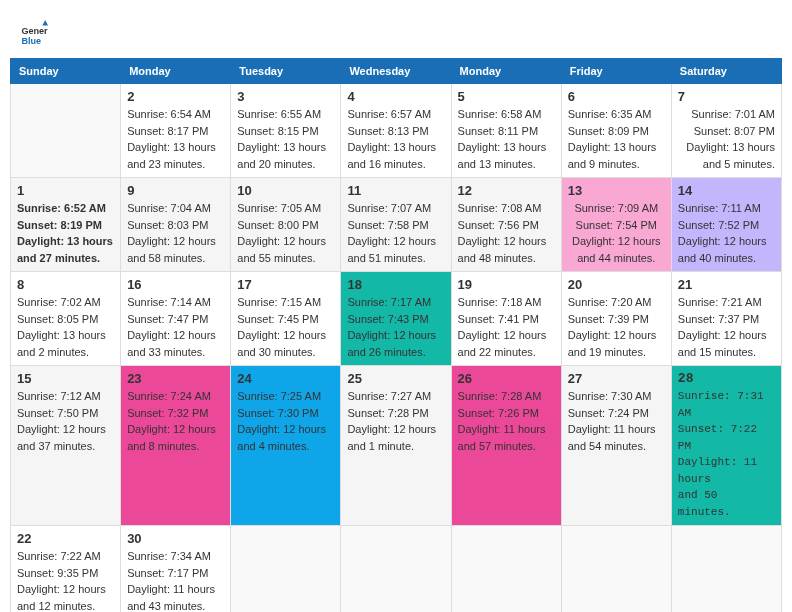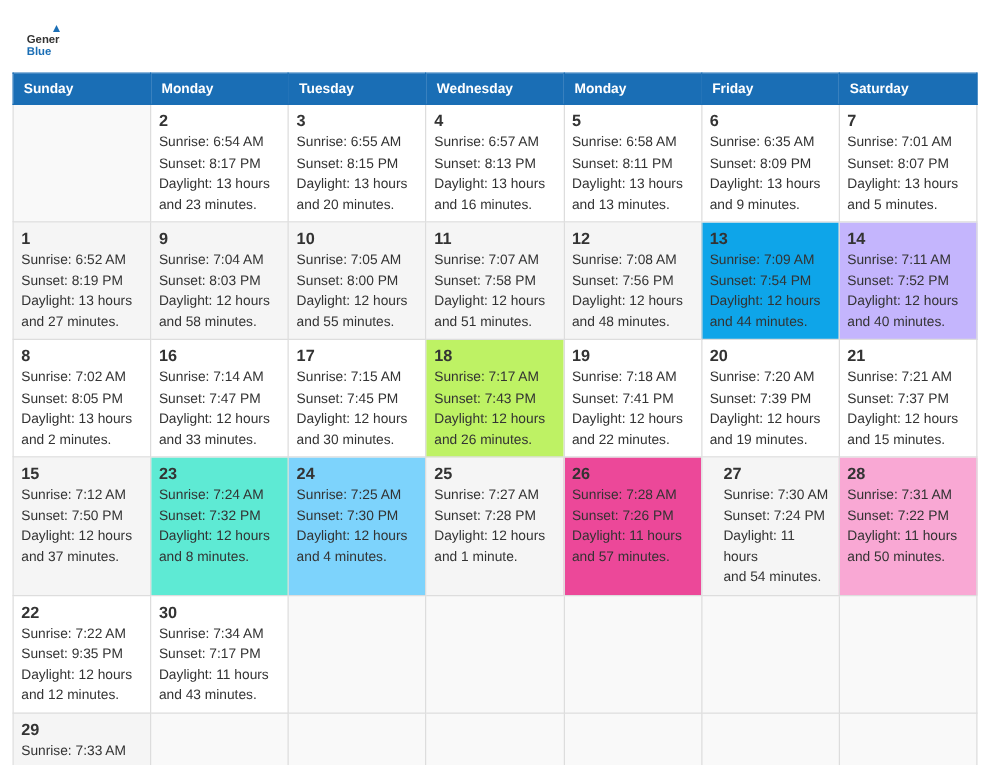--- a/index.html
+++ b/index.html
@@ -146,30 +146,30 @@
         </td>
         <td style="background-color: rgb(255, 255, 255);">
           <span class="day-num">6</span>
           <div class="day-info" style="white-space: pre-line;">Sunrise: 6:35 AM
 Sunset: 8:09 PM
 Daylight: 13 hours
 and 9 minutes.</div>
         </td>
         <td style="background-color: rgb(255, 255, 255);">
           <span class="day-num">7</span>
-          <div class="day-info" style="white-space: pre-line;">Sunrise: 7:01 AM
+          <div class="day-info" style="white-space: pre-line; text-align: right;">Sunrise: 7:01 AM
 Sunset: 8:07 PM
 Daylight: 13 hours
 and 5 minutes.</div>
         </td>
       </tr>
       <tr>
         <td style="background-color: rgb(245, 245, 245);">
           <span class="day-num">1</span>
-          <div class="day-info" style="white-space: pre-line;">Sunrise: 6:52 AM
+          <div class="day-info" style="white-space: pre-line; font-weight: bold;">Sunrise: 6:52 AM
 Sunset: 8:19 PM
 Daylight: 13 hours
 and 27 minutes.</div>
         </td>
         <td style="background-color: rgb(245, 245, 245);">
           <span class="day-num">9</span>
           <div class="day-info" style="white-space: pre-line;">Sunrise: 7:04 AM
 Sunset: 8:03 PM
 Daylight: 12 hours
 and 58 minutes.</div>
@@ -188,23 +188,23 @@
 Daylight: 12 hours
 and 51 minutes.</div>
         </td>
         <td style="background-color: rgb(245, 245, 245);">
           <span class="day-num">12</span>
           <div class="day-info" style="white-space: pre-line;">Sunrise: 7:08 AM
 Sunset: 7:56 PM
 Daylight: 12 hours
 and 48 minutes.</div>
         </td>
-        <td style="background-color: #0ea5e9;">
+        <td style="background-color: #f9a8d4;">
           <span class="day-num">13</span>
-          <div class="day-info" style="white-space: pre-line;">Sunrise: 7:09 AM
+          <div class="day-info" style="white-space: pre-line; text-align: center;">Sunrise: 7:09 AM
 Sunset: 7:54 PM
 Daylight: 12 hours
 and 44 minutes.</div>
         </td>
         <td style="background-color: #c4b5fd;">
           <span class="day-num">14</span>
           <div class="day-info" style="white-space: pre-line;">Sunrise: 7:11 AM
 Sunset: 7:52 PM
 Daylight: 12 hours
 and 40 minutes.</div>
@@ -225,21 +225,21 @@
 Daylight: 12 hours
 and 33 minutes.</div>
         </td>
         <td style="background-color: rgb(255, 255, 255);">
           <span class="day-num">17</span>
           <div class="day-info" style="white-space: pre-line;">Sunrise: 7:15 AM
 Sunset: 7:45 PM
 Daylight: 12 hours
 and 30 minutes.</div>
         </td>
-        <td style="background-color: #bef264;">
+        <td style="background-color: #14b8a6;">
           <span class="day-num">18</span>
           <div class="day-info" style="white-space: pre-line;">Sunrise: 7:17 AM
 Sunset: 7:43 PM
 Daylight: 12 hours
 and 26 minutes.</div>
         </td>
         <td style="background-color: rgb(255, 255, 255);">
           <span class="day-num">19</span>
           <div class="day-info" style="white-space: pre-line;">Sunrise: 7:18 AM
 Sunset: 7:41 PM
@@ -262,56 +262,56 @@
         </td>
       </tr>
       <tr>
         <td style="background-color: rgb(245, 245, 245);">
           <span class="day-num">15</span>
           <div class="day-info" style="white-space: pre-line;">Sunrise: 7:12 AM
 Sunset: 7:50 PM
 Daylight: 12 hours
 and 37 minutes.</div>
         </td>
-        <td style="background-color: #5eead4;">
+        <td style="background-color: #ec4899;">
           <span class="day-num">23</span>
           <div class="day-info" style="white-space: pre-line;">Sunrise: 7:24 AM
 Sunset: 7:32 PM
 Daylight: 12 hours
 and 8 minutes.</div>
         </td>
-        <td style="background-color: #7dd3fc;">
+        <td style="background-color: #0ea5e9;">
           <span class="day-num">24</span>
           <div class="day-info" style="white-space: pre-line;">Sunrise: 7:25 AM
 Sunset: 7:30 PM
 Daylight: 12 hours
 and 4 minutes.</div>
         </td>
         <td style="background-color: rgb(245, 245, 245);">
           <span class="day-num">25</span>
           <div class="day-info" style="white-space: pre-line;">Sunrise: 7:27 AM
 Sunset: 7:28 PM
 Daylight: 12 hours
 and 1 minute.</div>
         </td>
         <td style="background-color: #ec4899;">
           <span class="day-num">26</span>
           <div class="day-info" style="white-space: pre-line;">Sunrise: 7:28 AM
 Sunset: 7:26 PM
 Daylight: 11 hours
 and 57 minutes.</div>
         </td>
-        <td style="background-color: rgb(245, 245, 245); padding-left: 17px;">
+        <td style="background-color: rgb(245, 245, 245);">
           <span class="day-num">27</span>
           <div class="day-info" style="white-space: pre-line;">Sunrise: 7:30 AM
 Sunset: 7:24 PM
 Daylight: 11 hours
 and 54 minutes.</div>
         </td>
-        <td style="background-color: #f9a8d4;">
+        <td style="background-color: #14b8a6; font-family: Liberation Mono, monospace;">
           <span class="day-num">28</span>
           <div class="day-info" style="white-space: pre-line;">Sunrise: 7:31 AM
 Sunset: 7:22 PM
 Daylight: 11 hours
 and 50 minutes.</div>
         </td>
       </tr>
       <tr>
         <td style="background-color: rgb(255, 255, 255);">
           <span class="day-num">22</span>

